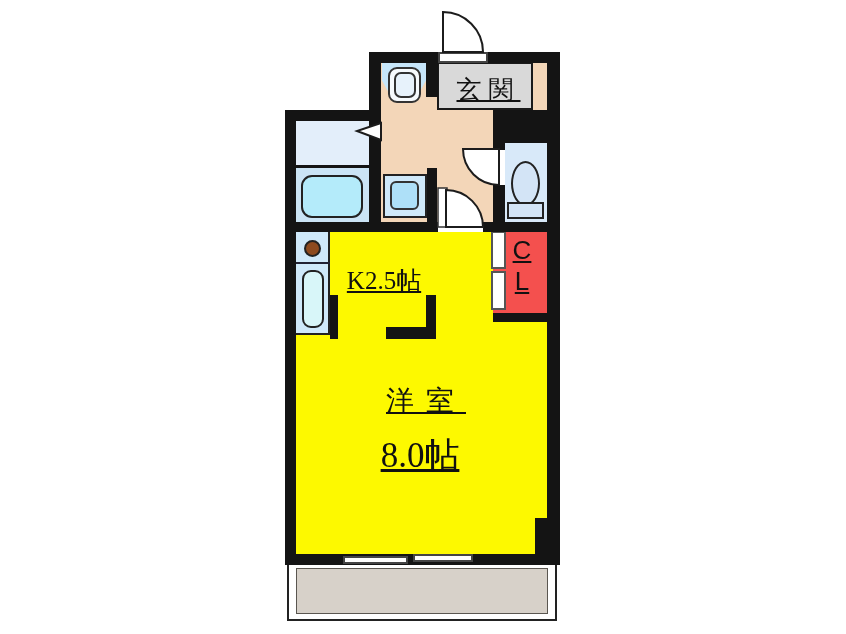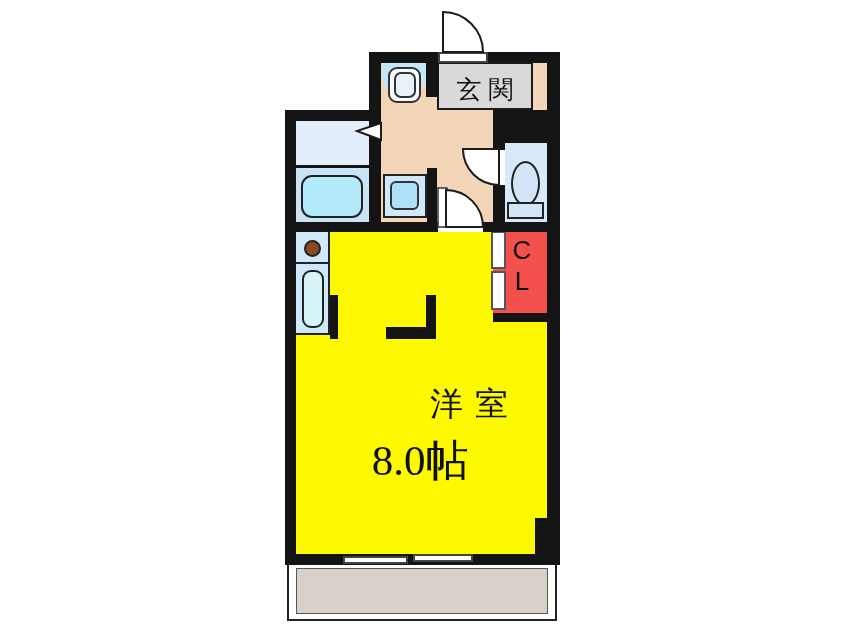--- a/index.html
+++ b/index.html
@@ -1,20 +1,20 @@
 <!DOCTYPE html>
 <html><head>
 <meta charset="utf-8">
 <style>
   html,body{margin:0;padding:0;background:#ffffff;}
   #plan{position:relative;width:846px;height:634px;background:#ffffff;overflow:hidden;
         font-family:"Liberation Serif", serif;}
   .abs{position:absolute;box-sizing:border-box;}
   .wall{position:absolute;background:#141414;box-sizing:border-box;}
-  .room-label{position:absolute;color:#111;text-align:center;box-sizing:border-box;}
+  .room-label{position:absolute;color:#111;text-align:center;box-sizing:border-box;text-decoration:underline;}
   #svg-overlay{position:absolute;left:0;top:0;width:846px;height:634px;}
 </style>
 </head>
 <body>
 
 <div id="plan">
 
   <div class="abs" style="left:381px;top:63px;width:166px;height:169px;background:#f3d6b8;"></div>
 
   <div class="abs" style="left:296px;top:121px;width:73px;height:47px;background:#e3eefa;"></div>
@@ -82,21 +82,22 @@
   <svg id="svg-overlay">
     <path d="M443,52 L443,12 A40,40 0 0 1 483,52 Z" fill="#ffffff" stroke="#1c1c1c" stroke-width="2"></path>
     <path d="M499,149 L463,149 A36,36 0 0 0 499,185 Z" fill="#ffffff" stroke="#1c1c1c" stroke-width="2"></path>
     <rect x="438" y="188" width="9" height="39" fill="#ffffff" stroke="#333" stroke-width="1.5"></rect>
     <path d="M446,227 L446,190 A37,37 0 0 1 483,227 Z" fill="#ffffff" stroke="#1c1c1c" stroke-width="2"></path>
     <path d="M381,123 L381,140 L357,131 Z" fill="#ffffff" stroke="#1c1c1c" stroke-width="2"></path>
   </svg>
 
   <div class="room-label" style="left:437px;top:73px;width:96px;font-size:25px;letter-spacing:7px;text-indent:7px;">玄関</div>
 
+  <div class="room-label" style="left:334px;top:264px;width:100px;font-size:25px;">K2.5帖</div>
 
-  <div class="room-label" style="left:320px;top:382px;width:200px;font-size:33px;letter-spacing:12px;text-indent:12px;text-align:right;">洋室</div>
-  <div class="room-label" style="left:320px;top:432px;width:200px;font-size:43px;">8.0帖</div>
+  <div class="room-label" style="left:320px;top:382px;width:200px;font-size:28px;letter-spacing:12px;text-indent:12px;">洋室</div>
+  <div class="room-label" style="left:320px;top:432px;width:200px;font-size:35px;">8.0帖</div>
 
   <div class="room-label" style="left:498px;top:235px;width:48px;font-size:26px;font-family:'Liberation Sans',sans-serif;">C</div>
   <div class="room-label" style="left:498px;top:266px;width:48px;font-size:26px;font-family:'Liberation Sans',sans-serif;">L</div>
 
 
 </div>
 
 </body></html>

